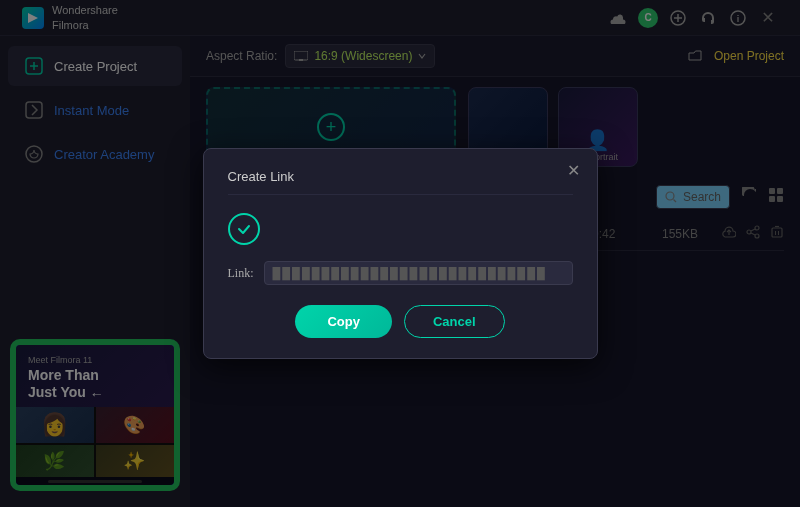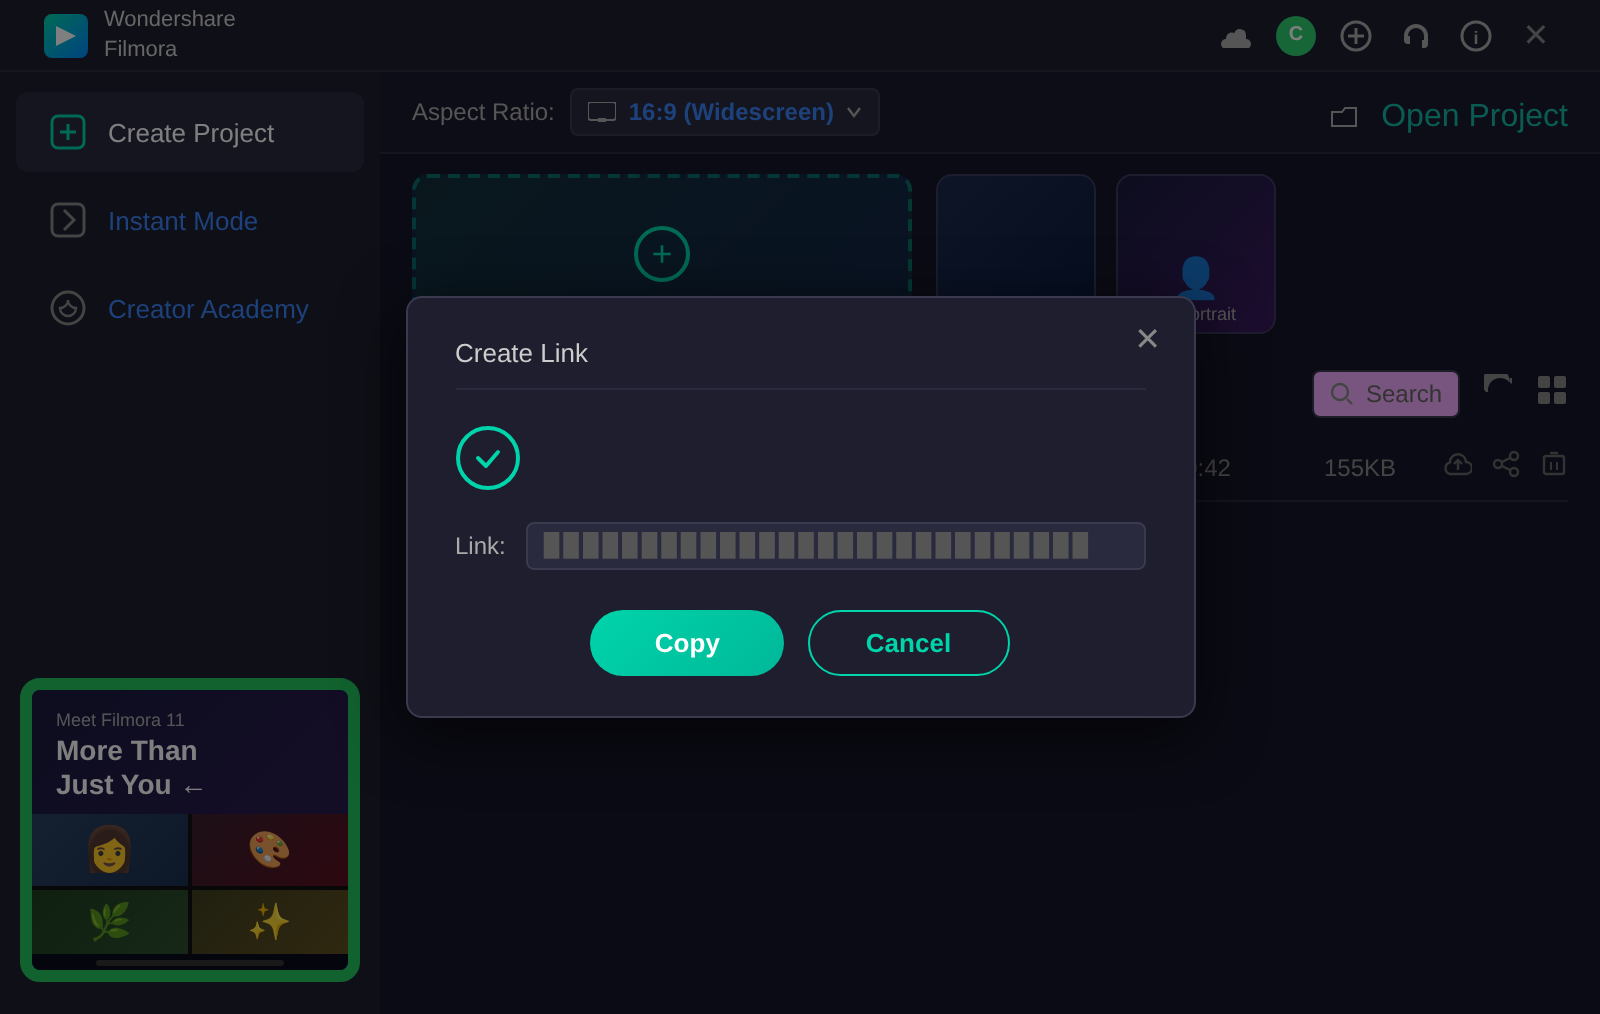--- a/index.html
+++ b/index.html
@@ -173,21 +173,21 @@
     .content-area {
       flex: 1;
       background: #16162a;
       display: flex;
       flex-direction: column;
     }
 
     
     .top-toolbar {
       display: flex;
-      align-items: flex-end;
+      align-items: center;
       justify-content: space-between;
       padding: 8px 16px;
       background: #1a1a2e;
       border-bottom: 1px solid #2a2a3e;
     }
     .aspect-ratio-section {
       display: flex;
       align-items: center;
       gap: 8px;
     }
@@ -197,30 +197,29 @@
     }
     .aspect-dropdown {
       display: flex;
       align-items: center;
       gap: 6px;
       background: #2a2a3e;
       border: 1px solid #3a3a4e;
       border-radius: 4px;
       padding: 4px 8px;
       cursor: pointer;
-      color: #3b82f6;
+      color: #bef264;
       font-size: 12px;
-      font-weight: bold;
     }
     .open-project-btn {
       display: flex;
       align-items: center;
       gap: 12px;
-      color: #14b8a6;
-      font-size: 16px;
+      color: #fde047;
+      font-size: 12px;
       cursor: pointer;
     }
 
     
     .project-canvas {
       display: flex;
       gap: 0;
       padding: 10px 16px;
       background: #16162a;
     }
@@ -293,21 +292,21 @@
     .files-toolbar {
       display: flex;
       align-items: center;
       justify-content: space-between;
       margin-bottom: 8px;
     }
     .search-box {
       display: flex;
       align-items: center;
       gap: 6px;
-      background: #f0abfc;
+      background: #7dd3fc;
       border: 1px solid #3a3a4e;
       border-radius: 4px;
       padding: 4px 8px;
       color: #888;
       font-size: 12px;
     }
     .files-actions {
       display: flex;
       gap: 10px;
       color: #888;
@@ -409,20 +408,21 @@
     .link-row {
       display: flex;
       align-items: center;
       gap: 10px;
       margin-bottom: 20px;
     }
     .link-label {
       font-size: 12px;
       color: #aaa;
       flex-shrink: 0;
+      font-family: Liberation Serif, serif;
     }
     .link-value {
       flex: 1;
       background: #2a2a3e;
       border: 1px solid #3a3a4e;
       border-radius: 4px;
       padding: 5px 8px;
       font-size: 11px;
       color: #888;
       overflow: hidden;

